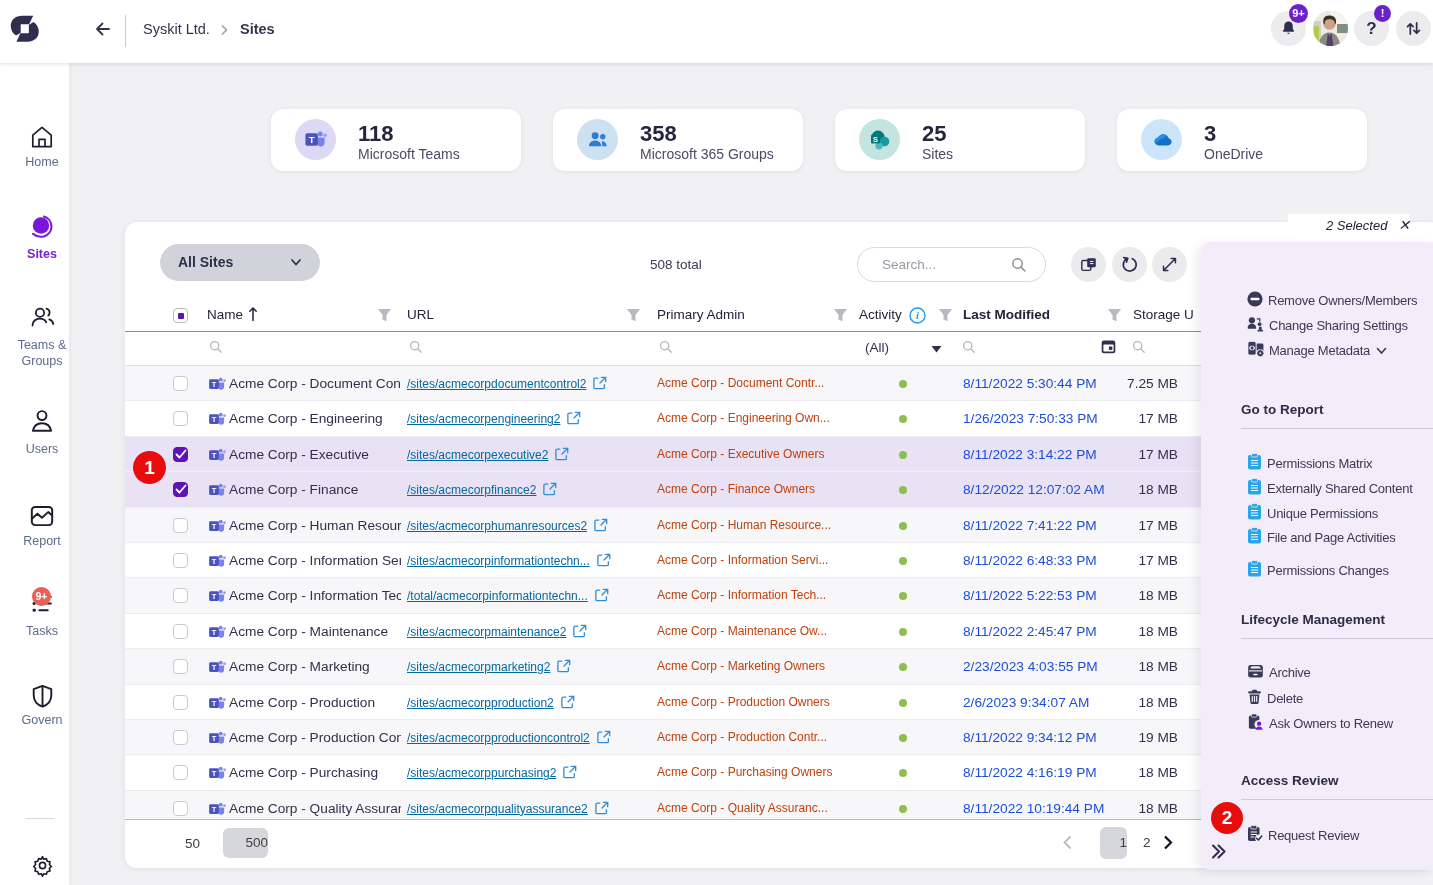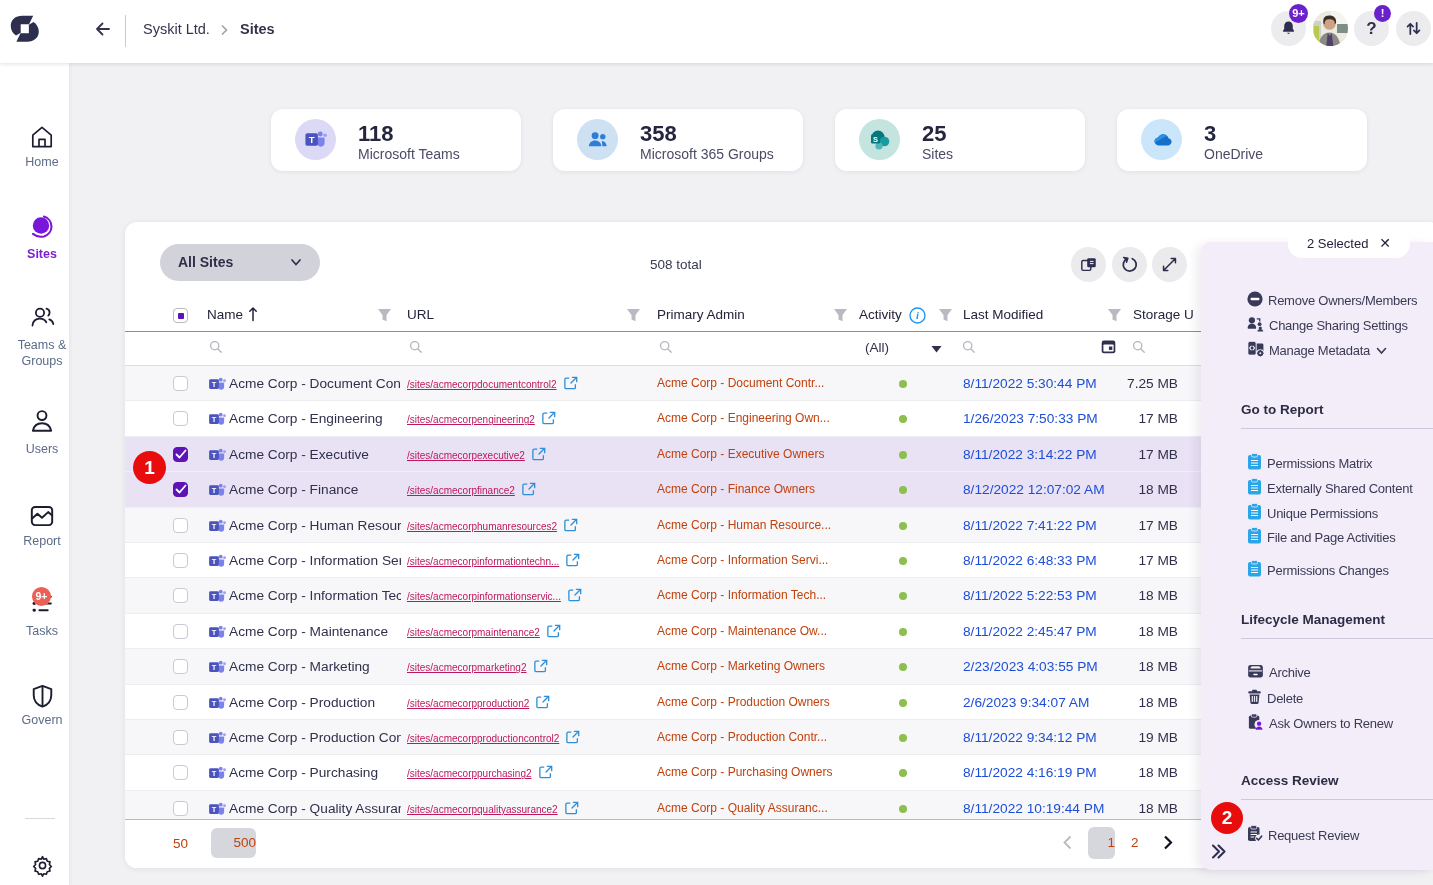--- a/index.html
+++ b/index.html
@@ -36,38 +36,38 @@
 .tbtn { position:absolute; top:25px; width:35px; height:35px; border-radius:50%; background:#ebebee; display:flex; align-items:center; justify-content:center; }
 
 
 .hdrtext { position:absolute; top:85px; font-size:13.5px; color:#23233b; }
 .funnel { position:absolute; top:86px; }
 #hdr-line { position:absolute; left:0; top:109px; width:1308px; height:1px; background:#8e8e99; }
 #filter-line { position:absolute; left:0; top:143px; width:1308px; height:1px; background:#dcdce2; }
 .frow-ico { position:absolute; top:118px; }
 .row { position:absolute; left:0; width:1308px; height:35.4px; }
 .row .nm { position:absolute; left:104px; top:10px; font-size:13.7px; color:#30304c; white-space:nowrap; width:172px; overflow:hidden; }
-.row .url { position:absolute; left:282px; top:10px; font-size:10px; color:#be185d; white-space:nowrap; }
+.row .url { position:absolute; left:282px; top:10px; font-size:12px; color:#0369a1; white-space:nowrap; }
 .row .url u { text-decoration:underline; }
 .row .adm { position:absolute; left:532px; top:10px; font-size:12px; color:#c2410c; white-space:nowrap; }
 .row .dot { position:absolute; left:774px; top:14px; width:8px; height:8px; border-radius:50%; background:#8cbf4d; }
 .row .dt { position:absolute; left:838px; top:10px; font-size:13.7px; color:#1d4ed8; white-space:nowrap; }
 .row .st { position:absolute; left:953px; width:100px; top:10px; font-size:13.7px; color:#30304c; text-align:right; }
 .cb { position:absolute; left:48px; top:10px; width:15px; height:15px; border:1px solid #c9c9d2; border-radius:4px; background:#fff; }
 .cb.checked { background:#5d13b6; border-color:#5d13b6; }
 .rowico { position:absolute; left:83px; top:9px; }
 
 #pag-line { position:absolute; left:0; top:597px; width:1308px; height:1px; background:#b9b9c2; }
 #pager { position:absolute; left:0; top:598px; width:1308px; height:48px; background:#fff; }
-.pnum { font-size:13.5px; color:#c2410c; }
+.pnum { font-size:13.5px; color:#404040;margin-left:12px; }
 .pbox { position:absolute; top:8px; width:45px; height:30px; background:#d6d6dd; border-radius:6px; text-align:right; line-height:30px; }
 
 
 #panel { position:absolute; left:1201px; top:242px; width:232px; height:628px; background:#f2edf8; border-radius:10px 0 0 10px; box-shadow:-5px 2px 10px rgba(40,20,80,0.08); z-index:10; }
-#seltab { position:absolute; left:1288px; top:232px; width:122px; height:26px; background:#fff; border-radius:0 0 14px 14px; z-index:11; font-size:13px; color:#23233b; text-align:center; line-height:22px; }
+#seltab { position:absolute; left:1288px; top:214px; width:122px; height:26px; background:#fff; border-radius:0 0 14px 14px; z-index:11; font-size:13px; color:#23233b; text-align:right; line-height:22px;font-style:italic; }
 .pitem { position:absolute; left:46px; font-size:13px; letter-spacing:-0.25px; color:#3a3a55; white-space:nowrap; }
 .pitem .txt { margin-left:5px; vertical-align:2px; }
 .phead { position:absolute; left:40px; font-size:13.5px; font-weight:bold; color:#2c2c45; }
 .pdiv { position:absolute; left:40px; width:192px; height:1px; background:#cfc7db; }
 .badge-red { position:absolute; background:#e80c0c; color:#fff; border-radius:50%; text-align:center; font-weight:bold; z-index:12; }
 </style>
 </head>
 <body>
 
 <div id="topbar">
@@ -229,20 +229,27 @@
 </div>
 
 <div id="card">
   <div id="allsites">
     <span class="t">All Sites</span>
     <svg class="abs" style="right:18px;top:14px" width="12" height="9" viewBox="0 0 12 9" fill="none" stroke="#2e2e4a" stroke-width="1.7" stroke-linecap="round">
         <path d="M2 2 L6 6.5 L10 2"></path>
       </svg>
   </div>
   <div id="total">508 total</div>
+  <div id="searchbox">
+    <span class="ph">Search...</span>
+    <svg class="abs" style="right:18px;top:9px" width="16" height="16" viewBox="0 0 16 16" fill="none" stroke="#8b8b96" stroke-width="1.5">
+        <circle cx="6.5" cy="6.5" r="4.7"></circle>
+        <path d="M10.2 10.2 L14 14" stroke-linecap="round"></path>
+      </svg>
+  </div>
   <span class="tbtn" style="left:946px;">
     <svg width="18" height="18" viewBox="0 0 20 20">
         <rect x="2" y="5" width="10" height="11" rx="1.5" fill="none" stroke="#2e2e4e" stroke-width="1.6"></rect>
         <rect x="8" y="2.5" width="9.5" height="10" rx="1.5" fill="#2e2e4e"></rect>
         <path d="M11 6 h4 M11 8.5 h4" stroke="#fff" stroke-width="1.1"></path>
       </svg>
   </span>
   <span class="tbtn" style="left:987px;">
     <svg width="18" height="18" viewBox="0 0 20 20" fill="none" stroke="#2e2e4e" stroke-width="2" stroke-linecap="round">
         <g transform="rotate(-85 10 10)">
@@ -263,21 +270,21 @@
   <svg class="abs" style="left:122px;top:84px" width="12" height="16" viewBox="0 0 12 16" fill="none" stroke="#23233b" stroke-width="1.5" stroke-linecap="round">
       <path d="M6 14.5 V2 M6 2 L2.8 5.2 M6 2 l3.2 3.2"></path>
     </svg>
   <div class="hdrtext" style="left:282px;">URL</div>
   <div class="hdrtext" style="left:532px;">Primary Admin</div>
   <div class="hdrtext" style="left:734px;">Activity</div>
   <svg class="abs" style="left:784px;top:85px" width="17" height="17" viewBox="0 0 17 17" fill="none">
       <circle cx="8.5" cy="8.5" r="7.5" stroke="#2196f3" stroke-width="1.4"></circle>
       <text x="8.5" y="12.2" font-size="10.5" font-style="italic" font-weight="bold" fill="#2196f3" text-anchor="middle" font-family="Liberation Serif">i</text>
     </svg>
-  <div class="hdrtext" style="left:838px;">Last Modified</div>
+  <div class="hdrtext" style="left:838px;font-weight:bold;">Last Modified</div>
   <div class="hdrtext" style="left:1008px;">Storage U</div>
   <svg class="funnel" style="left:252px;" width="15" height="14" viewBox="0 0 15 14">
       <path d="M1 1 h13 L9.5 7 v6.2 l-4-1.8 V7z" fill="#b9b9c3"></path>
     </svg>
   <svg class="funnel" style="left:501px;" width="15" height="14" viewBox="0 0 15 14">
       <path d="M1 1 h13 L9.5 7 v6.2 l-4-1.8 V7z" fill="#b9b9c3"></path>
     </svg>
   <svg class="funnel" style="left:708px;" width="15" height="14" viewBox="0 0 15 14">
       <path d="M1 1 h13 L9.5 7 v6.2 l-4-1.8 V7z" fill="#b9b9c3"></path>
     </svg>
@@ -444,21 +451,21 @@
       <div class="row" style="top:356.4px;background:#f7f7f9;border-bottom:1px solid #ececf1;">
         <span class="cb"></span>
         <span class="rowico"><svg width="18" height="18" viewBox="0 0 24 24">
             <circle cx="17" cy="6.2" r="2.6" fill="#7b83eb"></circle>
             <path d="M13.5 10 h7 c.6 0 1 .4 1 1 v4.5 c0 2.3-1.6 4-3.9 4 -2.3 0-4.1-1.7-4.1-4z" fill="#7b83eb"></path>
             <circle cx="22" cy="7.6" r="1.9" fill="#9aa0f3"></circle>
             <rect x="1.5" y="5.5" width="13" height="13" rx="1.8" fill="#4b53bc"></rect>
             <text x="8" y="15.9" font-size="10" font-weight="bold" fill="#fff" text-anchor="middle" font-family="Liberation Sans">T</text>
           </svg></span>
         <span class="nm">Acme Corp - Information Tec</span>
-        <span class="url"><u>/sites/acmecorpinformationservic...</u><svg style="margin-left:7px;vertical-align:-2px" width="14" height="14" viewBox="0 0 16 16" fill="none" stroke="#2e8fd8" stroke-width="1.5">
+        <span class="url"><u>/total/acmecorpinformationtechn...</u><svg style="margin-left:7px;vertical-align:-2px" width="14" height="14" viewBox="0 0 16 16" fill="none" stroke="#2e8fd8" stroke-width="1.5">
             <path d="M13 9.5 V13 c0 .8-.7 1.5-1.5 1.5 h-9 C1.7 14.5 1 13.8 1 13 V4 c0-.8.7-1.5 1.5-1.5 H6"></path>
             <path d="M9.5 1.5 H14.5 V6.5 M14.2 1.8 L8 8" stroke-linecap="round"></path>
           </svg></span>
         <span class="adm">Acme Corp - Information Tech...</span>
         <span class="dot"></span>
         <span class="dt">8/11/2022 5:22:53 PM</span>
         <span class="st">18 MB</span>
       </div>
       <div class="row" style="top:391.79999999999995px;background:#fff;border-bottom:1px solid #ececf1;">
         <span class="cb"></span>

